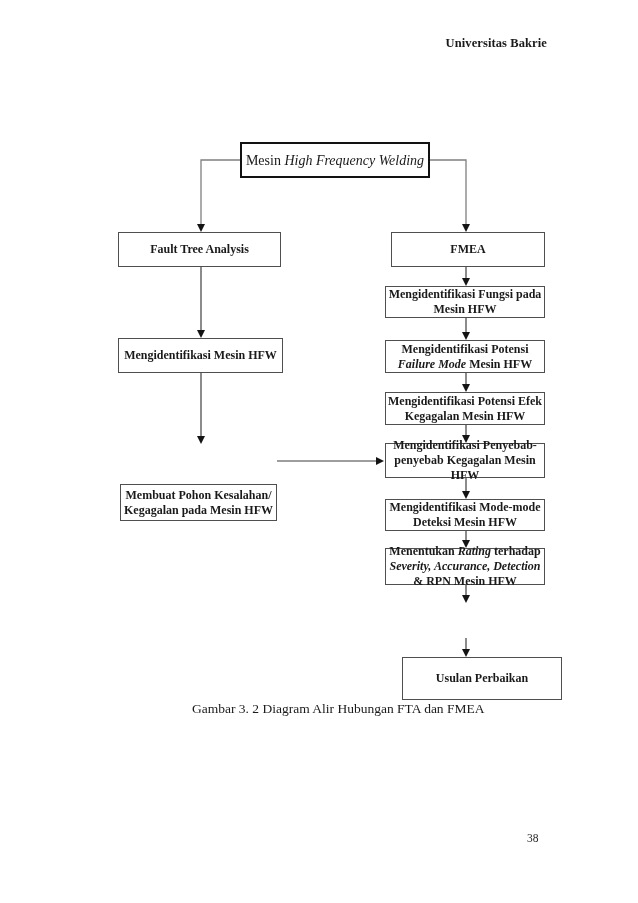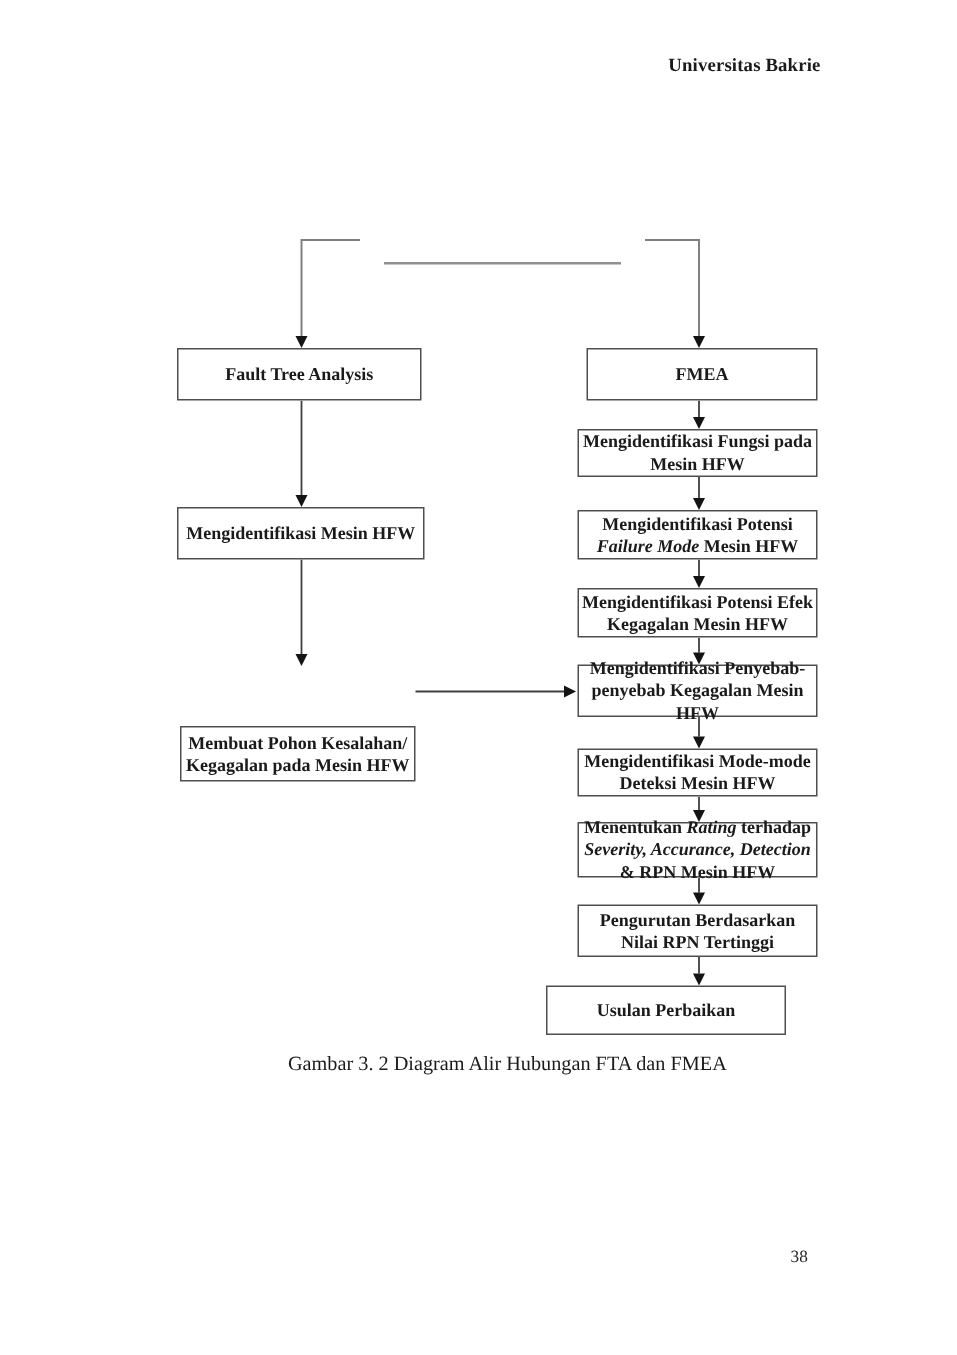--- a/index.html
+++ b/index.html
@@ -123,20 +123,23 @@
       <line x1="466" y1="638" x2="466" y2="649" stroke="#3f3f3f" stroke-width="1.2"></line>
       <polygon points="462,649 470,649 466,657" fill="#141414"></polygon>
     </g>
 
     <g>
       <line x1="277" y1="461" x2="376" y2="461" stroke="#3f3f3f" stroke-width="1.2"></line>
       <polygon points="376,457 376,465 384,461" fill="#141414"></polygon>
     </g>
   </svg>
 
+  <div class="flow-box root" style="left:240px; top:142px; width:190px; height:36px;">
+    <span><span>Mesin </span><span class="it">High Frequency Welding</span></span>
+  </div>
 
   <div class="flow-box" style="left:118px; top:232px; width:163px; height:35px;">
     <span>Fault Tree Analysis</span>
   </div>
   <div class="flow-box" style="left:118px; top:338px; width:165px; height:35px;">
     <span>Mengidentifikasi Mesin HFW</span>
   </div>
   <div class="flow-box" style="left:120px; top:444px; width:157px; height:37px;margin-top:40px;">
     <span>Membuat Pohon Kesalahan/ Kegagalan pada Mesin HFW</span>
   </div>
@@ -155,24 +158,21 @@
   </div>
   <div class="flow-box" style="left:385px; top:392px; width:160px; height:33px;">
     <span>Mengidentifikasi Potensi Efek Kegagalan Mesin HFW</span>
   </div>
   <div class="flow-box" style="left:385px; top:499px; width:160px; height:32px;">
     <span>Mengidentifikasi Mode-mode Deteksi Mesin HFW</span>
   </div>
   <div class="flow-box" style="left:385px; top:548px; width:160px; height:37px;">
     <span><span>Menentukan </span><span class="it">Rating</span><span> terhadap </span><span class="it">Severity, Accurance, Detection</span><span> &amp; RPN Mesin HFW</span></span>
   </div>
-  <div class="flow-box" style="left:385px; top:603px; width:160px; height:35px;">
-    <span>Pengurutan Berdasarkan Nilai RPN Tertinggi</span>
-  </div>
-  <div class="flow-box" style="left:364px; top:657px; width:160px; height:33px;justify-content:center;">
+  <div class="flow-box" style="left:402px; top:657px; width:160px; height:43px;justify-content:center;">
     <span>Usulan Perbaikan</span>
   </div>
 
   <div class="caption">Gambar 3. 2 Diagram Alir Hubungan FTA dan FMEA</div>
 
   <div class="page-number">38</div>
 
 </div>
 
 </body></html>

